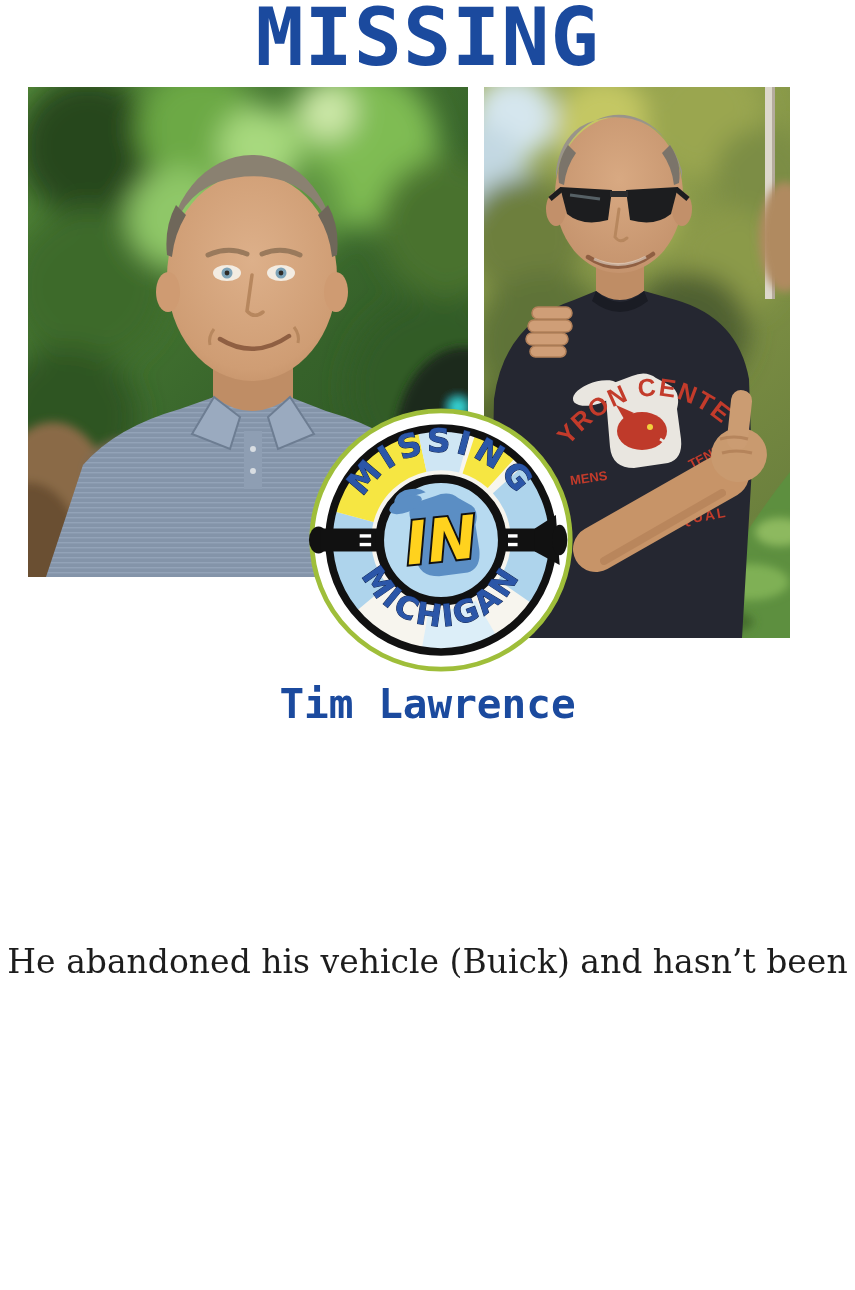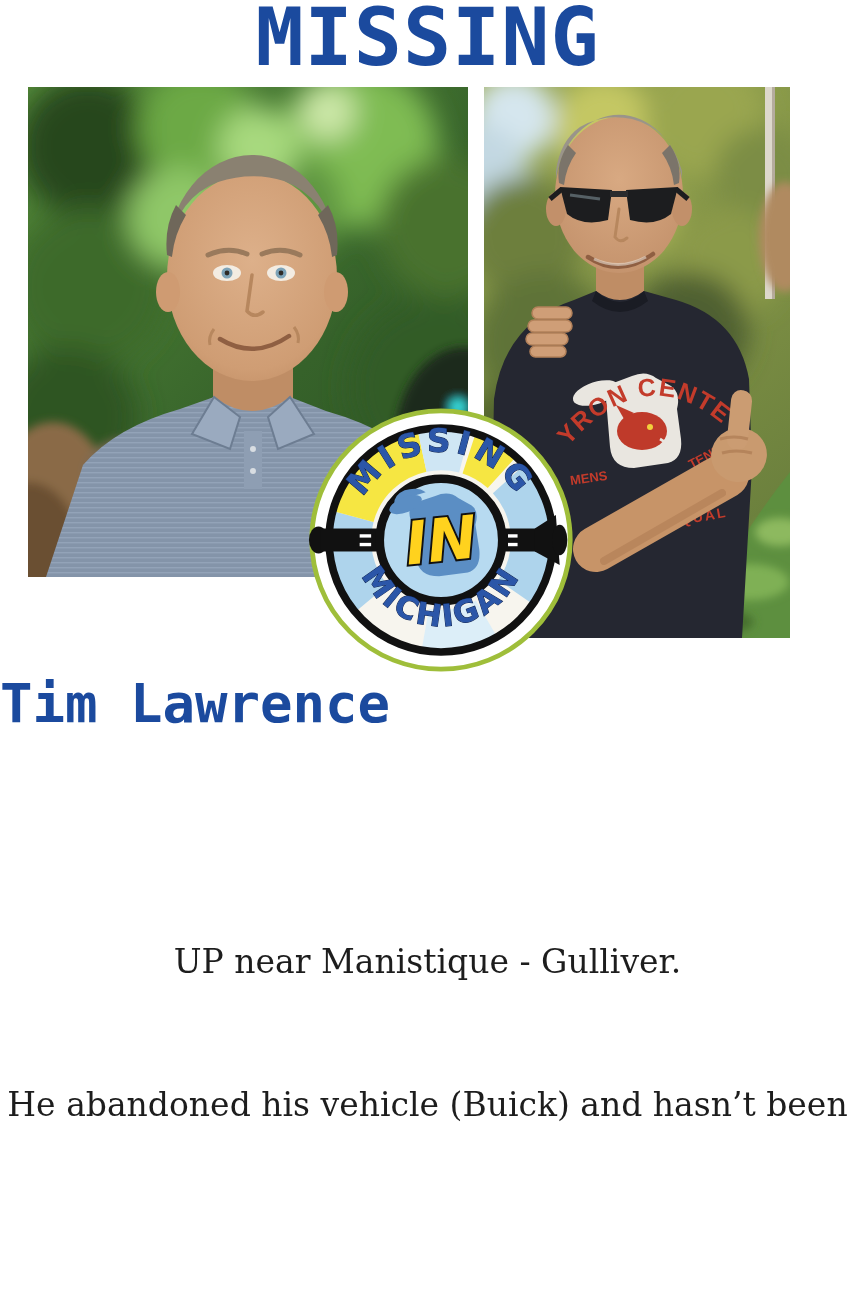--- a/index.html
+++ b/index.html
@@ -5,22 +5,22 @@
   html,body{margin:0;padding:0;background:#ffffff;}
   .poster{position:relative;width:855px;height:1290px;background:#ffffff;overflow:hidden;
           font-family:"Liberation Sans",sans-serif;}
   .title{position:absolute;top:-6px;left:0;width:100%;text-align:center;
          font-family:"DejaVu Sans Mono",monospace;font-weight:bold;font-size:80px;
          line-height:88px;color:#1b4a9e;letter-spacing:1px;}
   .photo{position:absolute;overflow:hidden;background:#4e7a35;}
   .photo-left{left:28px;top:87px;width:440px;height:490px;}
   .photo-right{left:484px;top:87px;width:306px;height:551px;}
   .logo-wrap{position:absolute;left:307px;top:404px;width:268px;height:272px;}
-  .person-name{position:absolute;top:666px;left:0;width:100%;
-         font-family:"DejaVu Sans Mono",monospace;font-weight:bold;font-size:54px;
+  .person-name{position:absolute;top:666px;left:0;width:100%;text-align:center;
+         font-family:"DejaVu Sans Mono",monospace;font-weight:bold;font-size:41px;
          line-height:76px;color:#1b4a9e;}
   .body-text{position:absolute;top:748px;left:0;width:100%;text-align:center;
          font-family:"DejaVu Serif","Liberation Serif",serif;font-size:33px;line-height:47.5px;
          color:#1d1d1d;white-space:pre-wrap;}
   .body-text .para{margin:0 0 47.5px 0;}
   .line{min-height:47.5px;}
 </style>
 </head>
 <body>
 
@@ -241,21 +241,20 @@
         </text>
         <text x="140" y="162" font-size="62" text-anchor="middle" fill="#ffd21e" stroke="#111111" stroke-width="4" paint-order="stroke" font-style="italic" transform="rotate(-6 140 140)">IN</text>
       </g>
     </svg>
   </div>
 
   <div class="person-name">Tim Lawrence</div>
 
   <div class="body-text">
     <div class="para">
-      <div class="line">UP near Manistique - Gulliver.</div>
       <div class="line">He abandoned his vehicle (Buick) and hasn’t been</div>
       
     </div>
     
     
     
   </div>
 
 </div>
 

